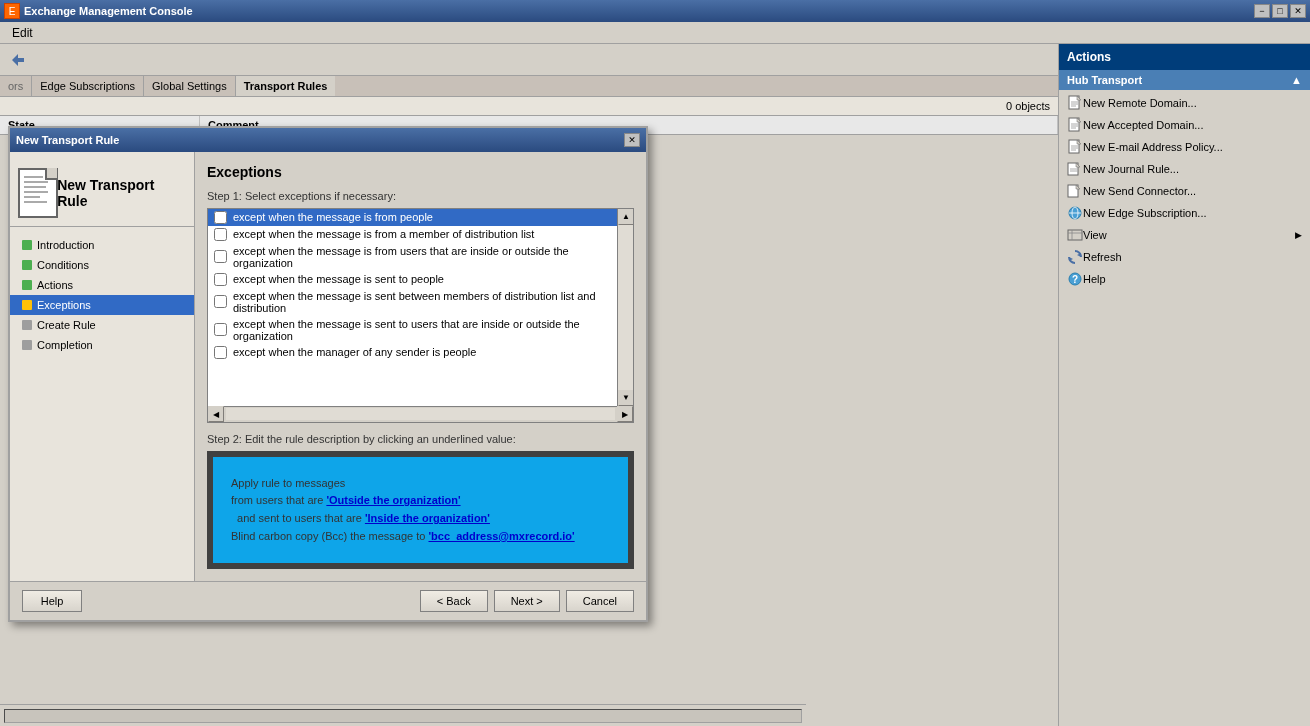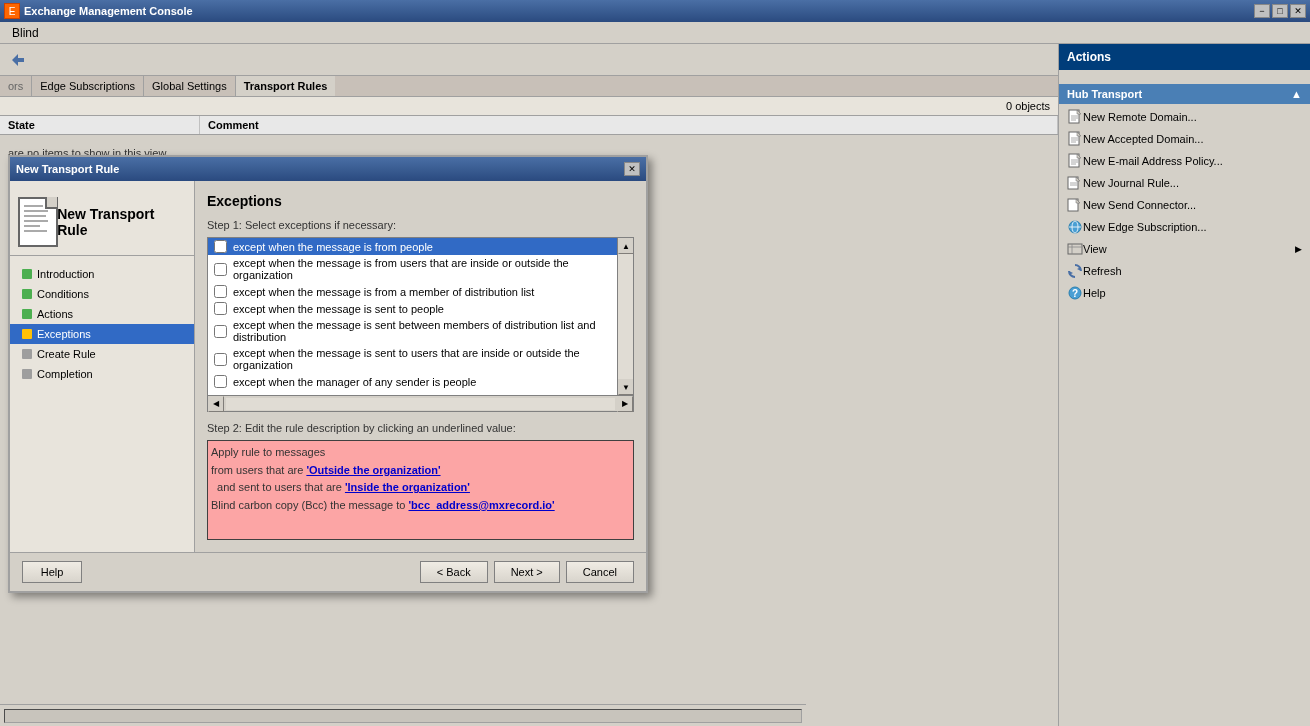--- a/index.html
+++ b/index.html
@@ -117,21 +117,20 @@
     }
     .right-panel-section {
       background: #4a7fb5;
       color: white;
       padding: 4px 8px;
       font-size: 11px;
       font-weight: bold;
       display: flex;
       align-items: center;
       justify-content: space-between;
-      margin-top: 14px;
     }
     .right-panel-items {
       padding: 2px 0;
     }
     .right-panel-item {
       display: flex;
       align-items: center;
       padding: 3px 8px;
       cursor: pointer;
       font-size: 11px;
@@ -258,23 +257,23 @@
       background: #316ac5;
       color: white;
     }
     .checkbox-item input[type="checkbox"] {
       margin-right: 6px;
       flex-shrink: 0;
     }
 
     
     .description-box {
-      background: #fca5a5;
-      border: 1px solid #404040;
-      padding: 3px;
+      background: #0ea5e9;
+      border: 6px solid #404040;
+      padding: 18px;
       font-size: 11px;
       min-height: 100px;
       color: #333;
       line-height: 1.6;
     }
     .desc-link {
       color: #0000cc;
       text-decoration: underline;
       font-weight: bold;
     }
@@ -395,21 +394,21 @@
   <div class="title-bar-icon">E</div>
   <span class="title-bar-text">Exchange Management Console</span>
   <div class="title-bar-buttons">
     <div class="title-btn">−</div>
     <div class="title-btn">□</div>
     <div class="title-btn">✕</div>
   </div>
 </div>
 
 <div class="menu-bar">
-  <span class="menu-item">Blind</span>
+  <span class="menu-item">Edit</span>
 </div>
 
 <div class="main-layout">
 
   <div class="content-area">
 
     <div class="toolbar-area">
       <div class="toolbar-btn">
         <svg width="16" height="16">
             <polygon points="8,2 2,8 8,14 8,10 14,10 14,6 8,6" fill="#4a6fa5"></polygon>
@@ -492,35 +491,35 @@
             <div class="wizard-step">
               <span class="bullet-gray"></span>
               <span>Completion</span>
             </div>
           </div>
 
           <div class="wizard-content">
             <div class="wizard-section-title">Exceptions</div>
             <div class="wizard-step-label">Step 1: Select exceptions if necessary:</div>
 
-            <div style="border:1px solid #808080; display:flex; flex-direction:column; height:175px; background:white; margin-bottom:10px;">
+            <div style="border:1px solid #808080; display:flex; flex-direction:column; height:215px; background:white; margin-bottom:10px;">
               <div style="display:flex; flex:1; overflow:hidden;">
                 <div style="flex:1; overflow:hidden;">
 
                   <div class="checkbox-item selected">
                     <input type="checkbox" style="">
                     <span>except when the message is from people</span>
                   </div>
                   <div class="checkbox-item">
                     <input type="checkbox" style="">
-                    <span>except when the message is from users that are inside or outside the organization</span>
+                    <span>except when the message is from a member of distribution list</span>
                   </div>
                   <div class="checkbox-item">
                     <input type="checkbox" style="">
-                    <span>except when the message is from a member of distribution list</span>
+                    <span>except when the message is from users that are inside or outside the organization</span>
                   </div>
                   <div class="checkbox-item">
                     <input type="checkbox" style="">
                     <span>except when the message is sent to people</span>
                   </div>
                   <div class="checkbox-item">
                     <input type="checkbox" style="">
                     <span>except when the message is sent between members of distribution list and distribution</span>
                   </div>
                   <div class="checkbox-item">

